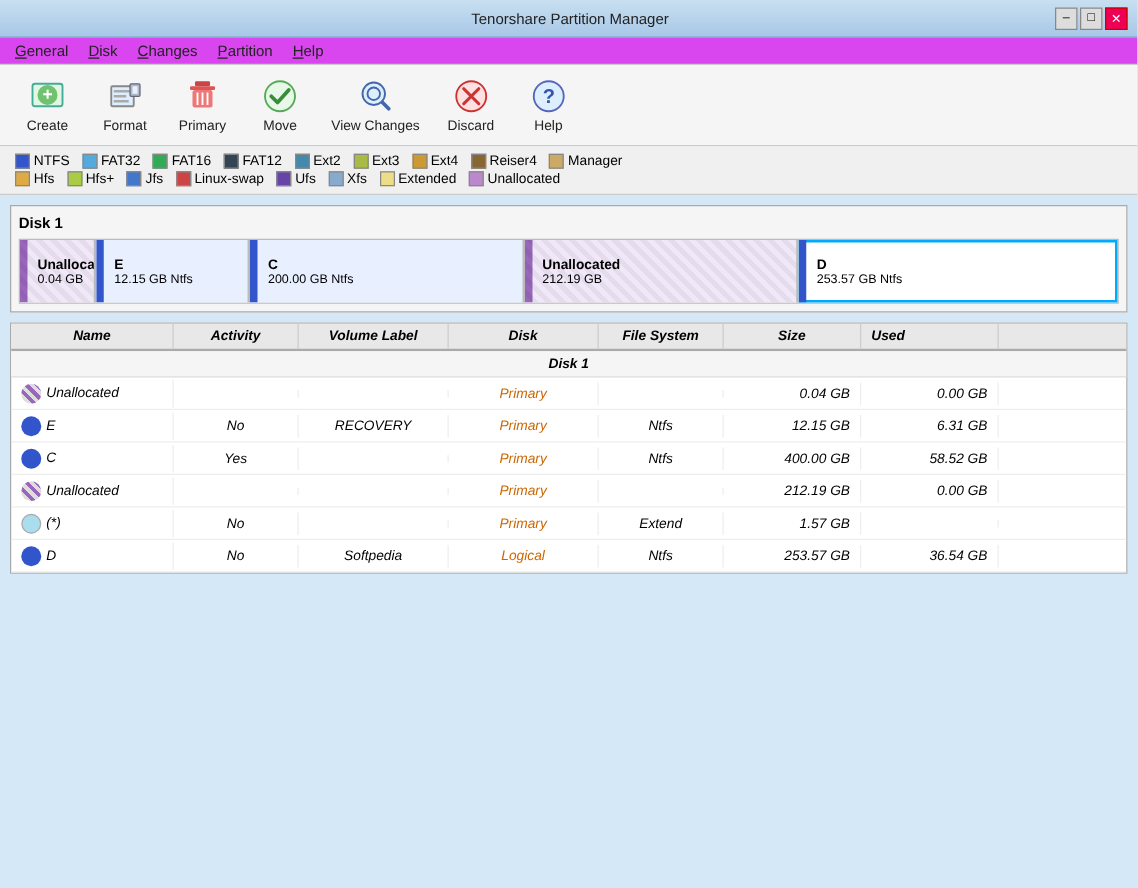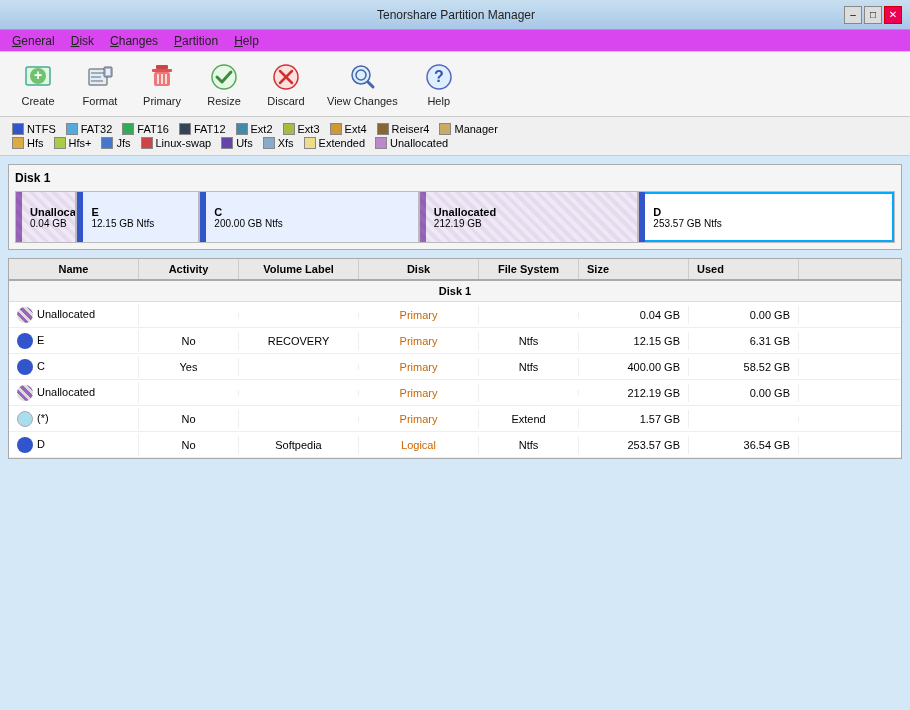--- a/index.html
+++ b/index.html
@@ -104,20 +104,21 @@
     .partition-size { font-size: 10px; }
     .partition-stripe {
       position: absolute; top: 0; left: 0; right: 0; bottom: 0;
       background: repeating-linear-gradient(45deg, transparent, transparent 4px, rgba(0,0,0,0.05) 4px, rgba(0,0,0,0.05) 8px);
     }
 
     
     .table-container {
       border: 1px solid #aaa;
       background: white;
+      font-style: italic;
     }
     .table-header {
       display: flex;
       background: #e8e8e8;
       border-bottom: 2px solid #aaa;
     }
     .th {
       padding: 4px 8px;
       font-size: 11px;
       font-weight: bold;
@@ -147,21 +148,21 @@
     }
     .td.orange { color: #cc6600; }
     .td.right { text-align: right; }
     .row-icon { width: 16px; height: 16px; border-radius: 50%; display: inline-block; margin-right: 4px; vertical-align: middle; }
 
     .col-name { width: 130px; }
     .col-activity { width: 100px; text-align: center; }
     .col-label { width: 120px; text-align: center; }
     .col-type { width: 120px; text-align: center; }
     .col-fs { width: 100px; text-align: center; }
-    .col-size { width: 110px; text-align: left; }
+    .col-size { width: 110px; text-align: center; }
     .col-used { width: 110px; text-align: left; }
 
     .selected-partition { outline: 2px solid #00aaff; outline-offset: -2px; }
   </style>
 </head>
 <body>
 
 <div class="title-bar">
   <div style="width:60px"></div>
   <div class="title-bar-text">Tenorshare Partition Manager</div>
@@ -223,43 +224,43 @@
 
 
 
   <div class="tool-btn">
     <div class="tool-icon">
       <svg width="32" height="32" viewBox="0 0 32 32">
         <circle cx="16" cy="16" r="12" fill="#e8f8e8" stroke="#5a5" stroke-width="1.5"></circle>
         <polyline points="9,16 14,21 23,11" stroke="#3a8c3a" stroke-width="3" fill="none" stroke-linecap="round" stroke-linejoin="round"></polyline>
       </svg>
     </div>
-    <div class="tool-label">Resize</div>
+    <div class="tool-label">Move</div>
+  </div>
+
+  <div class="tool-btn">
+    <div class="tool-icon">
+      <svg width="32" height="32" viewBox="0 0 32 32">
+        <circle cx="15" cy="14" r="9" fill="#ddeeff" stroke="#4466aa" stroke-width="1.5"></circle>
+        <circle cx="15" cy="14" r="5" fill="none" stroke="#4466aa" stroke-width="1.5"></circle>
+        <line x1="22" y1="21" x2="27" y2="26" stroke="#4466aa" stroke-width="3" stroke-linecap="round"></line>
+      </svg>
+    </div>
+    <div class="tool-label">View Changes</div>
   </div>
 
   <div class="tool-btn">
     <div class="tool-icon">
       <svg width="32" height="32" viewBox="0 0 32 32">
         <circle cx="16" cy="16" r="12" fill="#ffe0e0" stroke="#cc3333" stroke-width="1.5"></circle>
         <line x1="10" y1="10" x2="22" y2="22" stroke="#cc3333" stroke-width="2.5" stroke-linecap="round"></line>
         <line x1="22" y1="10" x2="10" y2="22" stroke="#cc3333" stroke-width="2.5" stroke-linecap="round"></line>
       </svg>
     </div>
     <div class="tool-label">Discard</div>
-  </div>
-
-  <div class="tool-btn">
-    <div class="tool-icon">
-      <svg width="32" height="32" viewBox="0 0 32 32">
-        <circle cx="15" cy="14" r="9" fill="#ddeeff" stroke="#4466aa" stroke-width="1.5"></circle>
-        <circle cx="15" cy="14" r="5" fill="none" stroke="#4466aa" stroke-width="1.5"></circle>
-        <line x1="22" y1="21" x2="27" y2="26" stroke="#4466aa" stroke-width="3" stroke-linecap="round"></line>
-      </svg>
-    </div>
-    <div class="tool-label">View Changes</div>
   </div>
 
   <div class="tool-btn">
     <div class="tool-icon">
       <svg width="32" height="32" viewBox="0 0 32 32">
         <circle cx="16" cy="16" r="12" fill="#ddeeff" stroke="#5566bb" stroke-width="1.5"></circle>
         <text x="16" y="21" text-anchor="middle" font-size="16" fill="#3355aa" font-weight="bold">?</text>
       </svg>
     </div>
     <div class="tool-label">Help</div>

